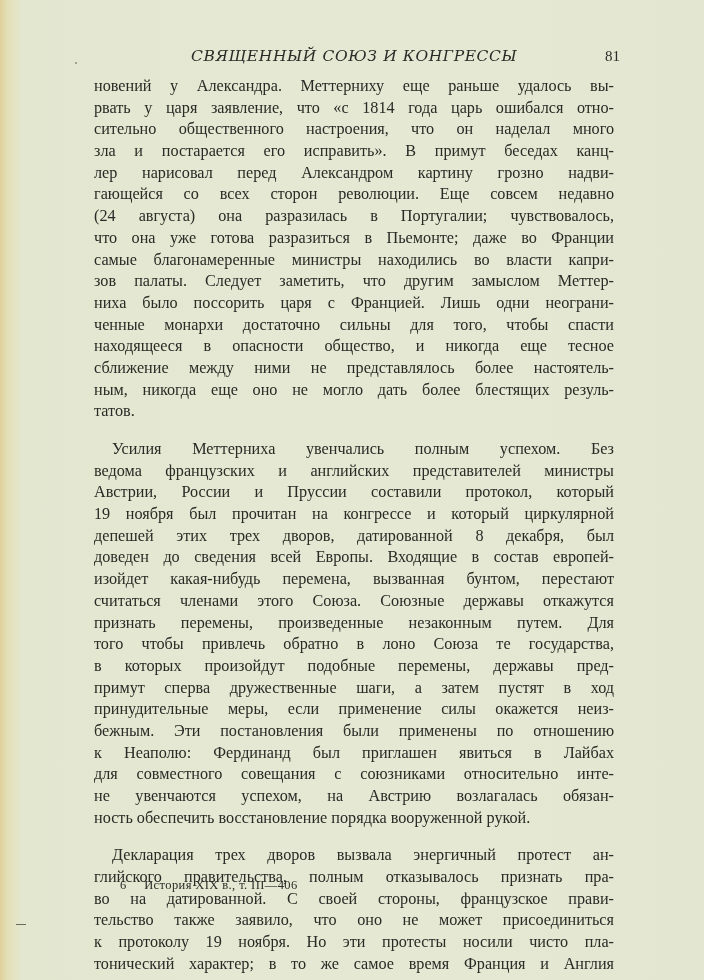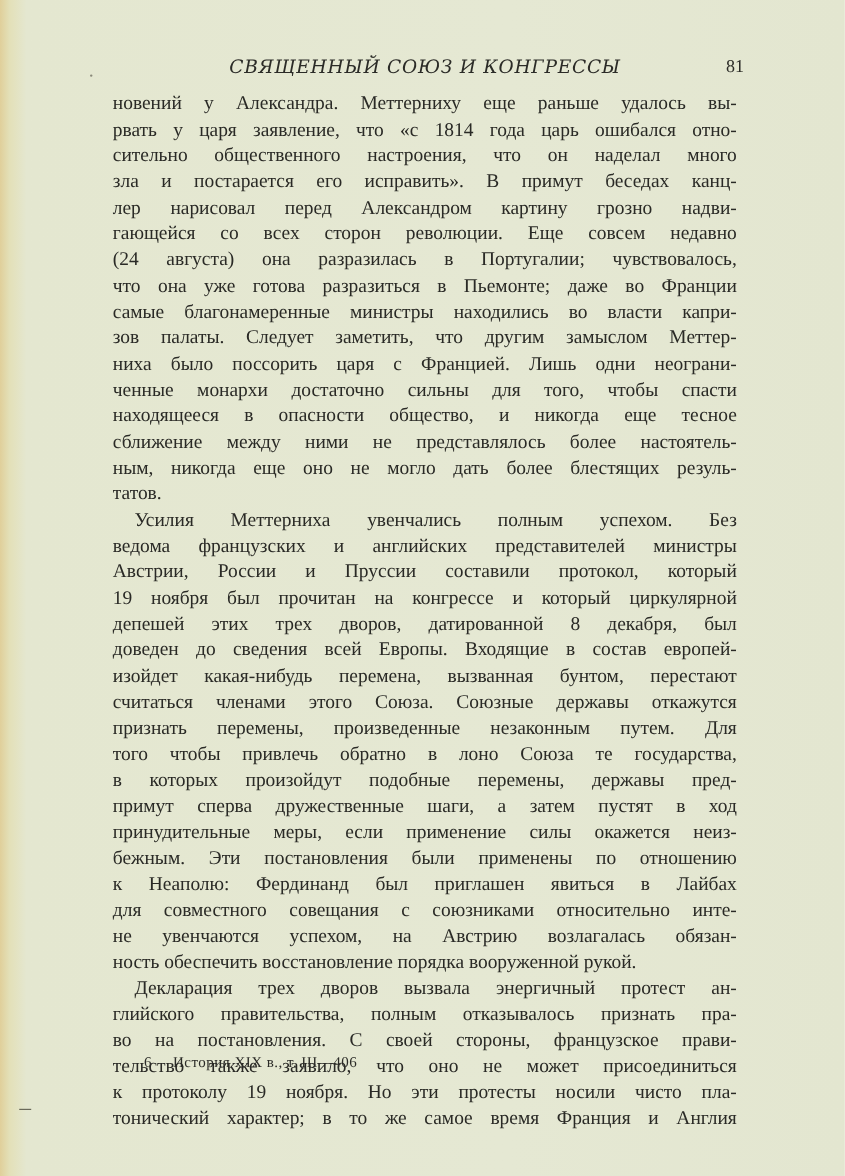--- a/index.html
+++ b/index.html
@@ -30,21 +30,21 @@
   }
   .body-text {
     position: absolute; left: 78px; top: 76px; width: 520px;
     font-size: 16.2px; line-height: 21.7px; color: #2a2a26;
   }
   .line {
     display: block; white-space: nowrap; text-align: justify; text-align-last: justify;
     height: 21.7px; overflow: visible;
   }
   .line.last { text-align-last: left; }
-  .line.indent { padding-left: 18px; }
+  .line.indent { padding-left: 18px; margin-top: 16px; }
   .footer {
     position: absolute; left: 104px; top: 878px; font-size: 12.5px; letter-spacing: 0.4px; color: #2b2b27;
     font-family: Liberation Serif, serif;
   }
   .footer .num { margin-right: 14px; }
   .edge-mark {
     position: absolute; left: 0; top: 924px; width: 10px; height: 1px; background: #6a6a5a;
   }
 </style>
 </head>
@@ -93,21 +93,21 @@
         <span class="line">принудительные меры, если применение силы окажется неиз-</span>
         <span class="line">бежным. Эти постановления были применены по отношению</span>
         <span class="line">к Неаполю: Фердинанд был приглашен явиться в Лайбах</span>
         <span class="line">для совместного совещания с союзниками относительно инте-</span>
         <span class="line">не увенчаются успехом, на Австрию возлагалась обязан-</span>
         <span class="line last">ность обеспечить восстановление порядка вооруженной рукой.</span>
       </div>
       <div>
         <span class="line indent">Декларация трех дворов вызвала энергичный протест ан-</span>
         <span class="line">глийского правительства, полным отказывалось признать пра-</span>
-        <span class="line">во на постановления. С своей стороны, французское прави-</span>
+        <span class="line">во на датированной. С своей стороны, французское прави-</span>
         <span class="line">тельство также заявило, что оно не может присоединиться</span>
         <span class="line">к протоколу 19 ноября. Но эти протесты носили чисто пла-</span>
         <span class="line">тонический характер; в то же самое время Франция и Англия</span>
       </div>
     </div>
 
   <div class="footer">
     <span class="num">6</span>
     <span>История XIX в., т. III—406</span>
   </div>

